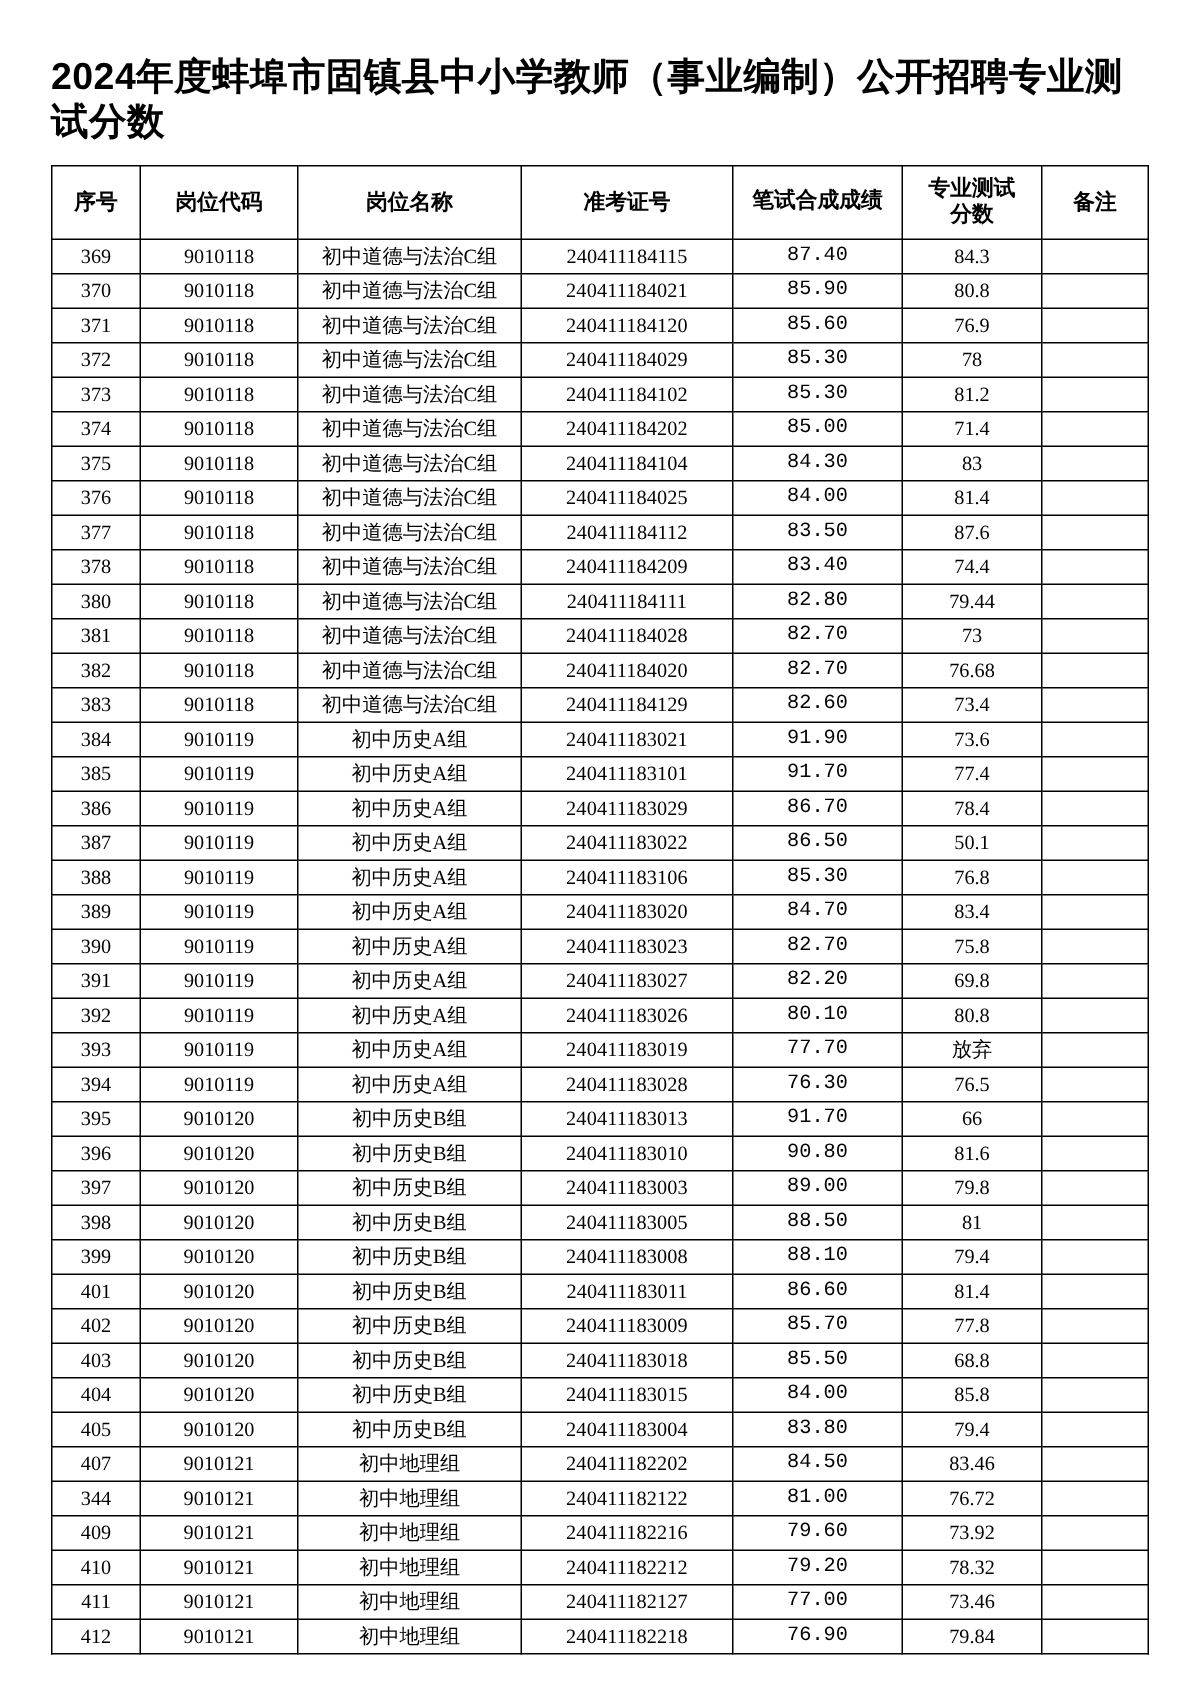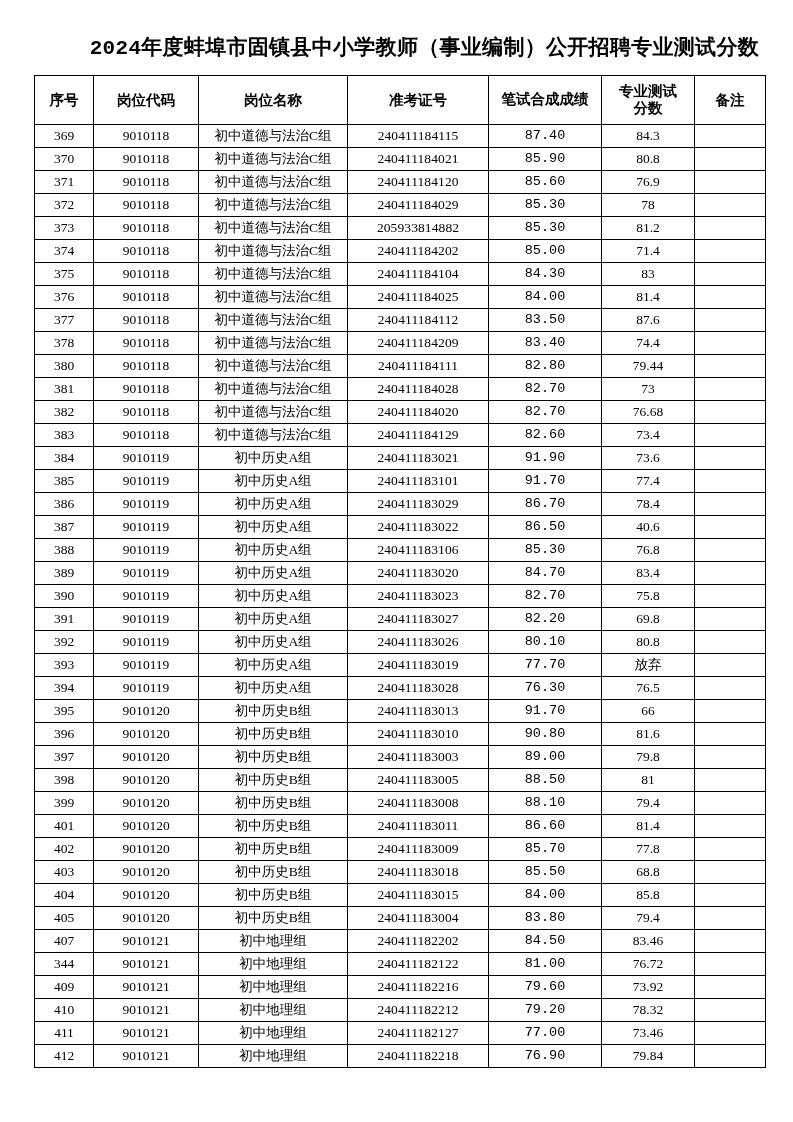--- a/index.html
+++ b/index.html
@@ -14,27 +14,27 @@
     color: #000000;
   }
   .page {
     width: 793px;
     height: 1122px;
     box-sizing: border-box;
     padding: 36px 34px 0 34px;
     position: relative;
   }
   .doc-title {
-    text-align: right;
+    text-align: left;
     font-weight: bold;
-    font-size: 21px;
+    font-size: 25px;
     letter-spacing: 0.3px;
     line-height: 1.2;
     margin: 0 0 14px 0;
-    font-family: Liberation Mono, monospace;
+    font-family: Liberation Sans, sans-serif;
   }
   table.score-table {
     border-collapse: collapse;
     width: 724px;
     margin: 0 auto;
     table-layout: fixed;
   }
   table.score-table th,
   table.score-table td {
     border: 1px solid #000000;
@@ -119,21 +119,21 @@
           <td class="c2">初中道德与法治C组</td>
           <td class="c3">240411184029</td>
           <td class="c4">85.30</td>
           <td class="c5">78</td>
           <td class="c6"></td>
         </tr>
         <tr>
           <td class="c0">373</td>
           <td class="c1">9010118</td>
           <td class="c2">初中道德与法治C组</td>
-          <td class="c3">205933814882</td>
+          <td class="c3">240411184102</td>
           <td class="c4">85.30</td>
           <td class="c5">81.2</td>
           <td class="c6"></td>
         </tr>
         <tr>
           <td class="c0">374</td>
           <td class="c1">9010118</td>
           <td class="c2">初中道德与法治C组</td>
           <td class="c3">240411184202</td>
           <td class="c4">85.00</td>
@@ -238,21 +238,21 @@
           <td class="c4">86.70</td>
           <td class="c5">78.4</td>
           <td class="c6"></td>
         </tr>
         <tr>
           <td class="c0">387</td>
           <td class="c1">9010119</td>
           <td class="c2">初中历史A组</td>
           <td class="c3">240411183022</td>
           <td class="c4">86.50</td>
-          <td class="c5">40.6</td>
+          <td class="c5">50.1</td>
           <td class="c6"></td>
         </tr>
         <tr>
           <td class="c0">388</td>
           <td class="c1">9010119</td>
           <td class="c2">初中历史A组</td>
           <td class="c3">240411183106</td>
           <td class="c4">85.30</td>
           <td class="c5">76.8</td>
           <td class="c6"></td>

